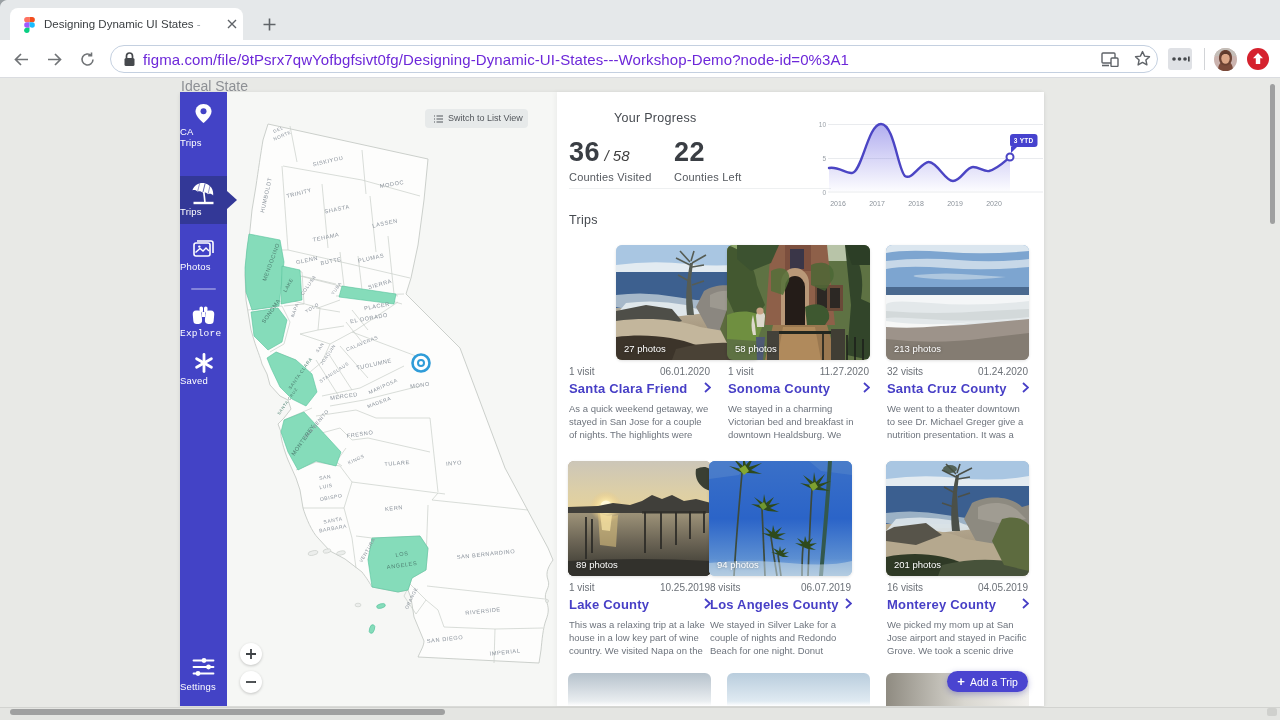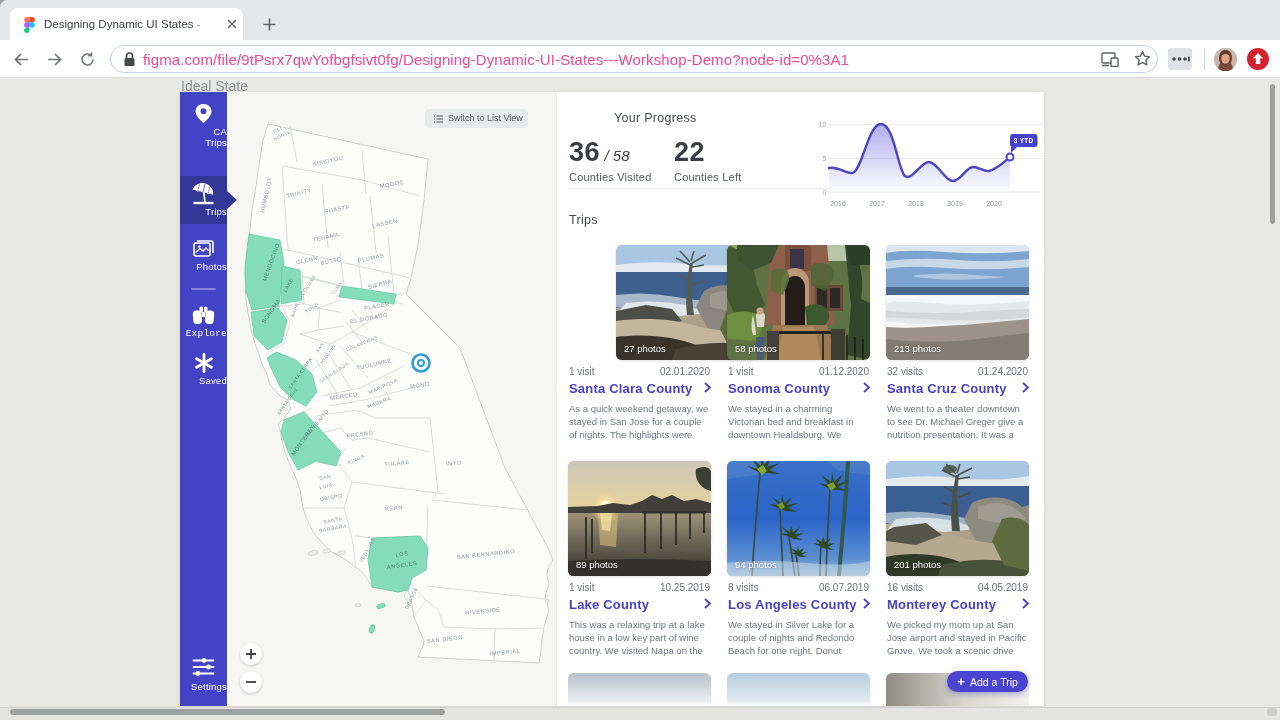--- a/index.html
+++ b/index.html
@@ -4,28 +4,28 @@
 <style>
   * { margin:0; padding:0; box-sizing:border-box; }
   html,body { width:1280px; height:720px; overflow:hidden; font-family:"Liberation Sans", sans-serif; }
   .abs { position:absolute; }
   
   #tabstrip { position:absolute; left:0; top:0; width:1280px; height:40px; background:#e5e8ea; }
   #tab { position:absolute; left:10px; top:8px; width:233px; height:32px; background:#fff; border-radius:8px 8px 0 0; }
   #tabtitle { position:absolute; left:44px; top:18px; font-size:11.5px; color:#3c4043; white-space:nowrap; }
   #toolbar { position:absolute; left:0; top:40px; width:1280px; height:38px; background:#fff; border-bottom:1px solid #dadce0; }
   #omnibox { position:absolute; left:110px; top:45px; width:1048px; height:28px; background:#fff; border:1.5px solid #c4d0e0; border-radius:14px; }
-  #url { position:absolute; left:143px; top:51px; font-size:15px; color:#ec4899; letter-spacing:0.1px;text-align:right; }
+  #url { position:absolute; left:143px; top:51px; font-size:15px; color:#6d28d9; letter-spacing:0.1px;text-align:right; }
   
   #canvas { position:absolute; left:0; top:78px; width:1280px; height:642px; background:#e8e9e6; }
   #framelabel { position:absolute; left:181px; top:78px; font-size:14px; color:#8d9095; }
   #frame { position:absolute; left:180px; top:92px; width:864px; height:614px; background:#f6f7f5; box-shadow:0 1px 4px rgba(0,0,0,0.10); }
   
   #sidebar { position:absolute; left:0; top:0; width:47px; height:614px; background:#4343c6; }
-  .navlabel { width:47px; text-align:right; color:#ffffff; font-size:9.5px; letter-spacing:0.2px; position:absolute; }
+  .navlabel { width:47px; text-align:left; color:#ffffff; font-size:9.5px; letter-spacing:0.2px; position:absolute; }
   #nav-active { position:absolute; left:0; top:84px; width:47px; height:48px; background:#333897; }
   #nav-arrow { position:absolute; left:47px; top:99px; width:0; height:0; border-top:9px solid transparent; border-bottom:9px solid transparent; border-left:10px solid #333897; }
   
   #maparea { position:absolute; left:47px; top:0; width:330px; height:614px; background:#f6f7f5; overflow:hidden; }
   #listbtn { position:absolute; left:198px; top:17px; width:103px; height:19px; background:#e7eaea; border-radius:4px; font-size:9px; color:#53575c; line-height:19px; text-align:left; }
   #tooltip { position:absolute; left:197px; top:175px; width:114px; height:72px; background:#fff; border-radius:7px; box-shadow:0 5px 14px rgba(0,0,0,0.13); padding:7px 8px; }
   #tooltip h4 { font-size:10px; color:#3b3e44; font-weight:bold; }
   #tooltip p { font-size:7.5px; color:#6d737a; line-height:9px; margin-top:4px; }
   
   #panel { position:absolute; left:377px; top:0; width:487px; height:614px; background:#ffffff; box-shadow:-2px 0 5px rgba(0,0,0,0.04); }
@@ -419,22 +419,22 @@
         <path d="M0,92 C30,88 60,92 80,100 L60,115 0,115 Z" fill="#3c342a"></path>
         <path d="M60,104 C90,96 120,96 143,102 L143,115 56,115 Z" fill="#4a4236"></path>
         <path d="M112,62 C124,58 136,60 143,66 L143,112 116,108 104,84 Z" fill="#5d6b3f"></path>
         <path d="M126,98 L143,94 143,115 120,115 Z" fill="#31401f"></path>
         <path d="M71,70 C69,52 71,34 74,18 L77,18 75,34 76,52 78,70 Z" fill="#565c54"></path>
         <path d="M74,20 L60,13 M74,17 L64,6 M75,16 L78,6 M76,18 L90,10 M76,22 L88,20 M73,36 L62,30 M76,40 L88,36" stroke="#565c54" stroke-width="1.6" fill="none"></path>
       </svg>
           <div class="photos">27 photos</div>
         </div>
       <div class="meta" style="position:absolute;top:121px;left:1px;">1 visit</div>
-      <div class="meta" style="position:absolute;top:121px;right:1px;">02.01.2020</div>
-      <div class="cname" style="position:absolute;top:136px;left:1px;">Santa Clara County</div>
+      <div class="meta" style="position:absolute;top:121px;right:1px;">06.01.2020</div>
+      <div class="cname" style="position:absolute;top:136px;left:1px;">Santa Clara Friend</div>
       <svg class="chev" style="top:137px" width="7" height="11">
           <path d="M1,1 L6,5.5 L1,10" stroke="#473fc6" stroke-width="1.8" fill="none"></path>
         </svg>
       <div class="desc" style="position:absolute;top:157px;left:1px;width:142px;">As a quick weekend getaway, we stayed in San Jose for a couple of nights. The highlights were finding a...</div>
     </div>
     <div class="card" style="left:170px;top:153px;">
       <div class="cimg" id="img2">
           <svg width="143" height="115" style="position:absolute;left:0;top:0">
         <rect width="143" height="115" fill="#5e7243"></rect>
         <rect x="0" y="0" width="26" height="30" fill="#8da66a"></rect>
@@ -464,21 +464,21 @@
         <path d="M40,86 h12 v29 h-12 Z" fill="#44423a"></path>
         <path d="M104,84 h14 v31 h-14 Z" fill="#403e34"></path>
         <g stroke="#1c201b" stroke-width="1.6">
               <path d="M96,86 V115 M120,90 V115 M128,92 V115 M136,94 V115"></path>
             </g>
         <path d="M52,86 H104 V89 H52 Z" fill="#23271f"></path>
       </svg>
           <div class="photos">58 photos</div>
         </div>
       <div class="meta" style="position:absolute;top:121px;left:1px;">1 visit</div>
-      <div class="meta" style="position:absolute;top:121px;right:1px;">01.12.2020</div>
+      <div class="meta" style="position:absolute;top:121px;right:1px;">11.27.2020</div>
       <div class="cname" style="position:absolute;top:136px;left:1px;">Sonoma County</div>
       <svg class="chev" style="top:137px" width="7" height="11">
           <path d="M1,1 L6,5.5 L1,10" stroke="#473fc6" stroke-width="1.8" fill="none"></path>
         </svg>
       <div class="desc" style="position:absolute;top:157px;left:1px;width:142px;">We stayed in a charming Victorian bed and breakfast in downtown Healdsburg. We enjoyed walking arou...</div>
     </div>
     <div class="card" style="left:329px;top:153px;">
       <div class="cimg" id="img3">
           <svg width="143" height="115" style="position:absolute;left:0;top:0">
         <rect width="143" height="44" fill="#7da5d0"></rect>
@@ -542,21 +542,21 @@
           <div class="photos">89 photos</div>
         </div>
       <div class="meta" style="position:absolute;top:121px;left:1px;">1 visit</div>
       <div class="meta" style="position:absolute;top:121px;right:1px;">10.25.2019</div>
       <div class="cname" style="position:absolute;top:136px;left:1px;">Lake County</div>
       <svg class="chev" style="top:137px" width="7" height="11">
           <path d="M1,1 L6,5.5 L1,10" stroke="#473fc6" stroke-width="1.8" fill="none"></path>
         </svg>
       <div class="desc" style="position:absolute;top:157px;left:1px;width:142px;">This was a relaxing trip at a lake house in a low key part of wine country. We visited Napa on the way home.</div>
     </div>
-    <div class="card" style="left:170px;top:369px;">
+    <div class="card" style="left:152px;top:369px;">
       <div class="cimg" id="img5">
           <svg width="143" height="115" style="position:absolute;left:0;top:0">
         <defs>
               <linearGradient id="lasky" x1="0" y1="0" x2="0" y2="1">
           <stop offset="0" stop-color="#3a70c8"></stop>
                 <stop offset="0.5" stop-color="#2b64c8"></stop>
                 <stop offset="0.85" stop-color="#5c8fd2"></stop>
                 <stop offset="1" stop-color="#9dbede"></stop>
         </linearGradient>
             </defs>

